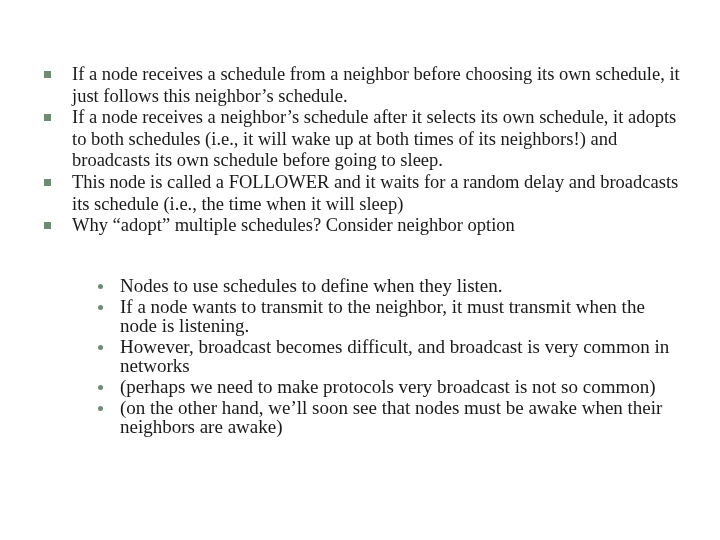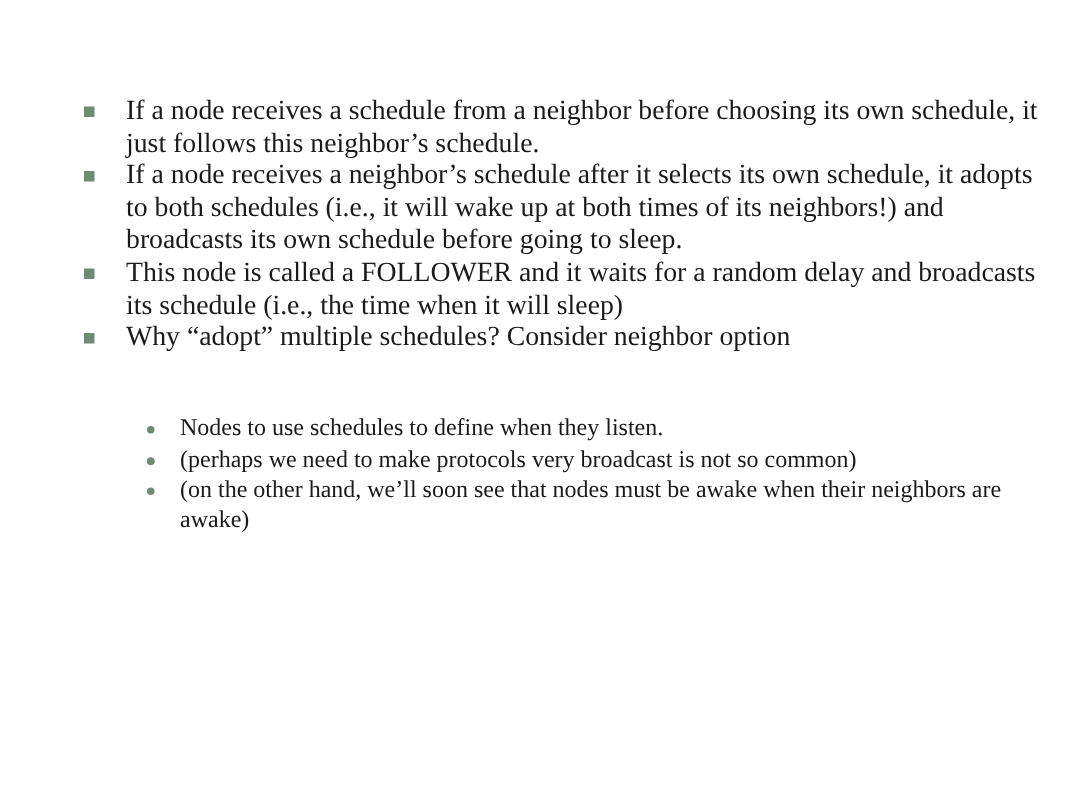--- a/index.html
+++ b/index.html
@@ -15,21 +15,21 @@
       font-family: "Liberation Serif", "DejaVu Serif", serif;
       color: #1a1a1a;
     }
     .slide {
       position: absolute;
       left: 0; top: 0;
       width: 720px; height: 540px;
     }
     .l1-list {
       position: absolute;
-      left: 56px;
+      left: 44px;
       top: 64px;
       width: 640px;
       margin: 0;
       padding: 0;
       list-style: none;
     }
     .l1-item {
       position: relative;
       padding-left: 28px;
       font-size: 18.5px;
@@ -49,21 +49,21 @@
       left: 97px;
       top: 276px;
       width: 580px;
       margin: 0;
       padding: 0;
       list-style: none;
     }
     .l2-item {
       position: relative;
       padding-left: 23px;
-      font-size: 16px;
+      font-size: 19px;
       line-height: 19.5px;
       margin-bottom: 1.2px;
     }
     .l2-bullet {
       position: absolute;
       left: 1px;
       top: 8px;
       width: 5px;
       height: 5px;
       border-radius: 50%;
@@ -93,20 +93,25 @@
     </li>
   </ul>
 
   <ul class="l2-list">
     <li class="l2-item">
       <span class="l2-bullet"></span>
       <span>Nodes to use schedules to define when they listen.</span>
     </li>
     <li class="l2-item">
       <span class="l2-bullet"></span>
+      <span>If a node wants to transmit to the neighbor, it must transmit when the node is listening.</span>
+    </li>
+    <li class="l2-item">
+      <span class="l2-bullet"></span>
+      <span>However, broadcast becomes difficult, and broadcast is very common in networks</span>
     </li>
     <li class="l2-item">
       <span class="l2-bullet"></span>
       <span>(perhaps we need to make protocols very broadcast is not so common)</span>
     </li>
     <li class="l2-item">
       <span class="l2-bullet"></span>
       <span>(on the other hand, we’ll soon see that nodes must be awake when their neighbors are awake)</span>
     </li>
   </ul>

